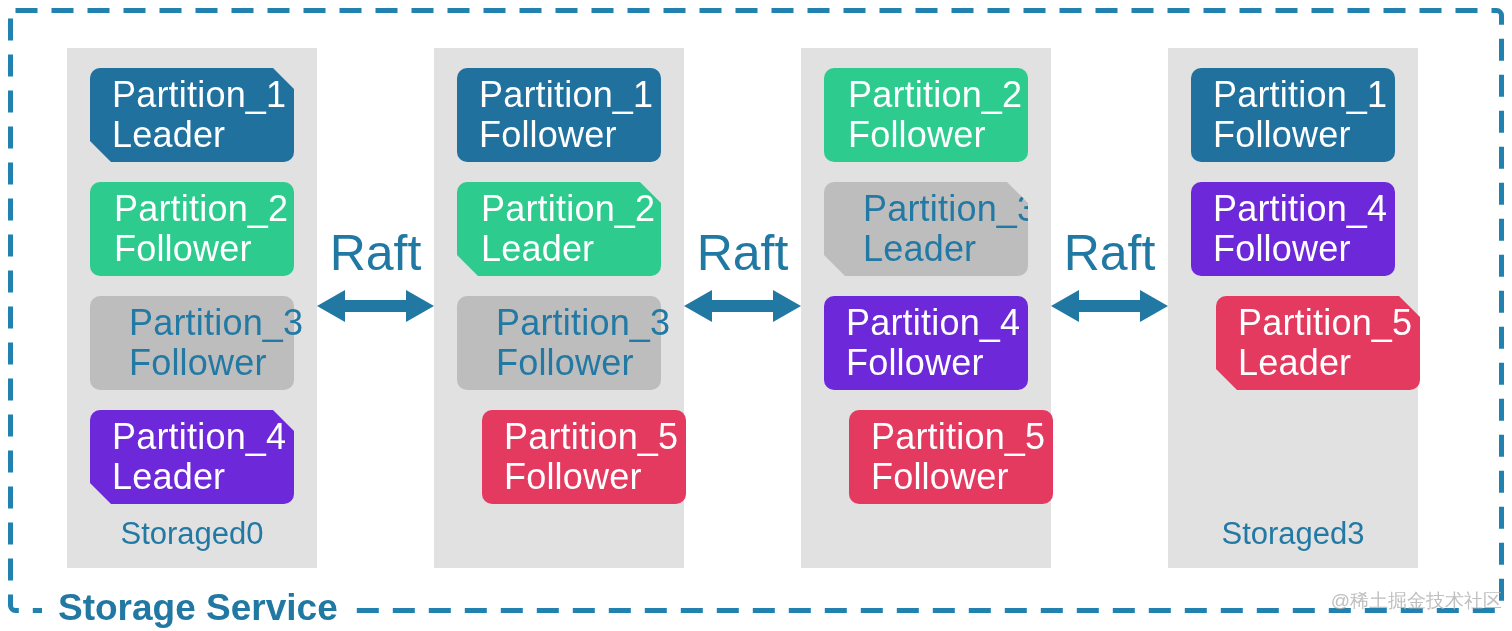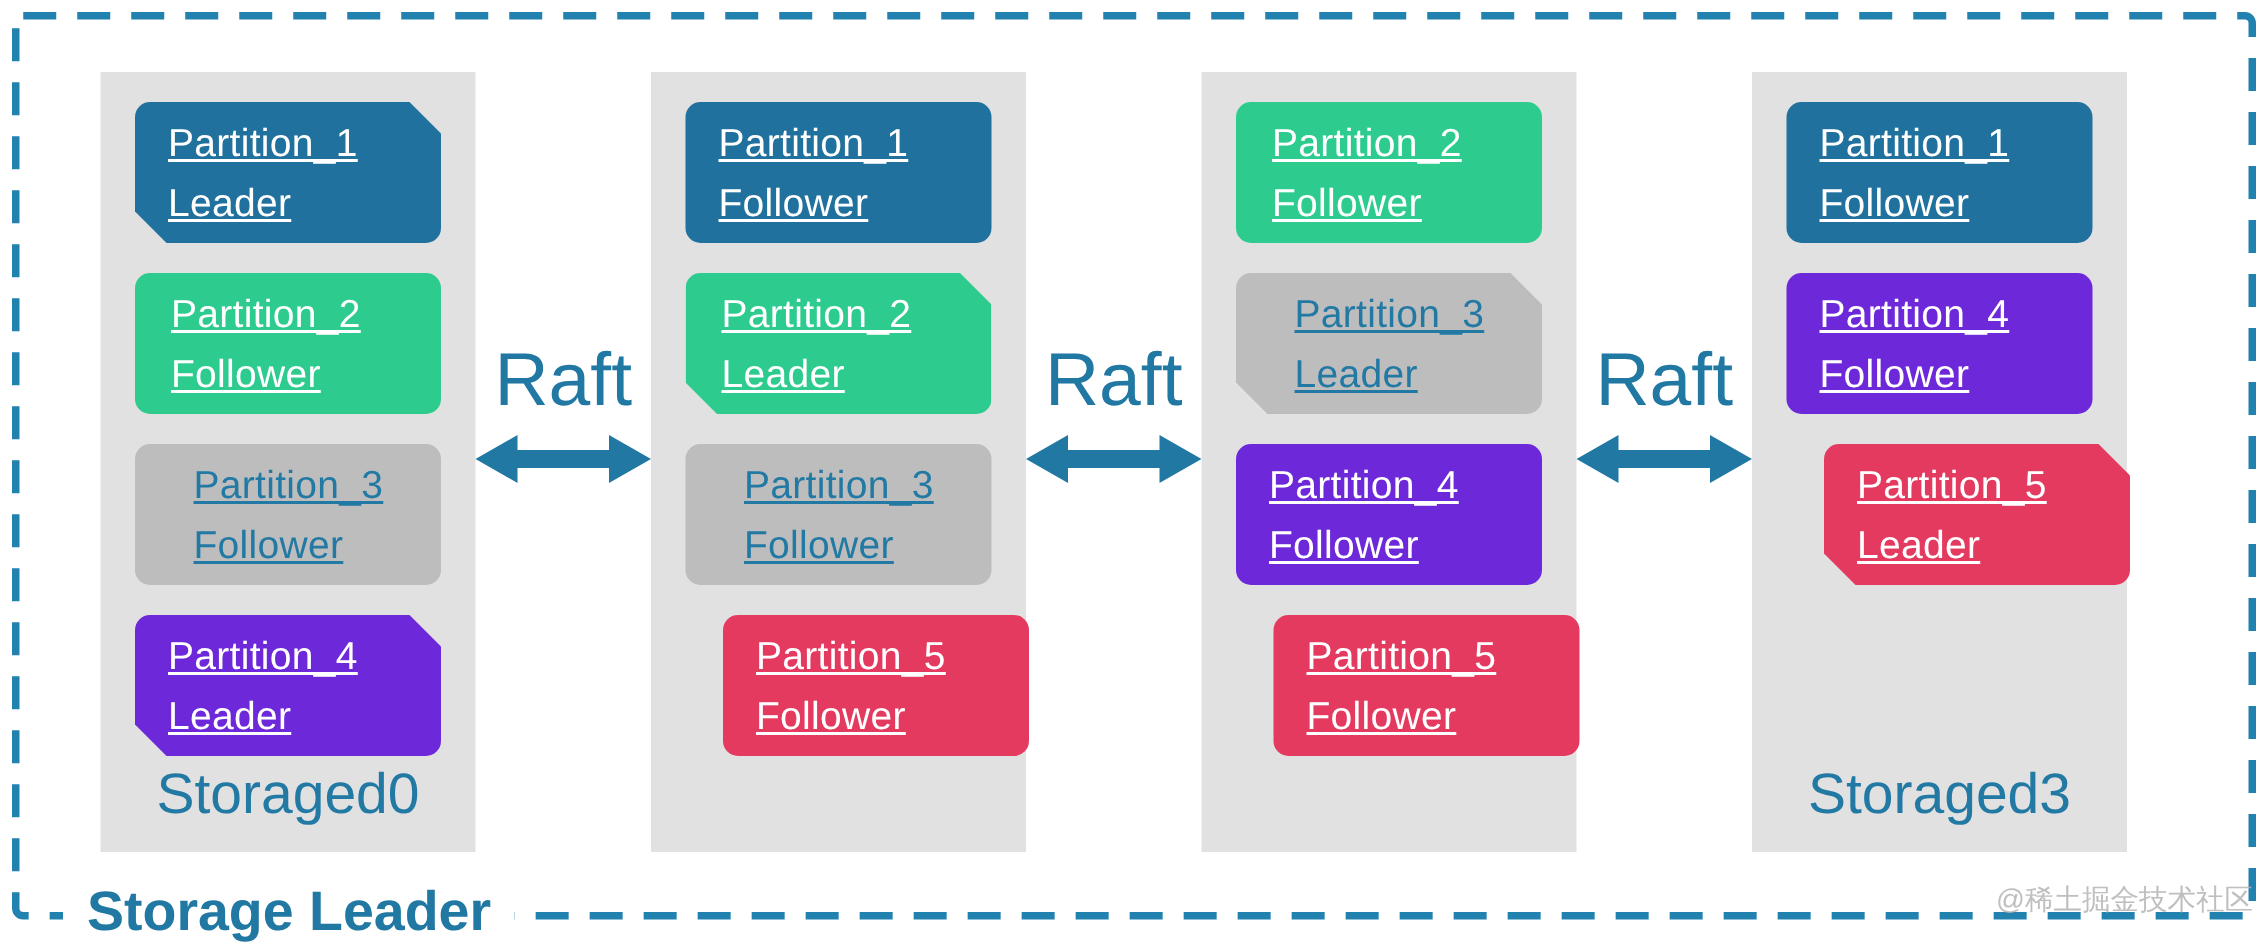--- a/index.html
+++ b/index.html
@@ -22,41 +22,40 @@
     z-index:2;
   }
   .node-0 { left:67px; }
   .node-1 { left:434px; }
   .node-2 { left:801px; }
   .node-3 { left:1168px; }
   .block {
     width:204px; height:94px;
     margin:20px auto 0;
     padding:7px 0 0 22px;
-    font-size:26px;
+    font-size:36px;
     line-height:40px;
     color:#ffffff;
     border-radius:10px;
     letter-spacing:0.2px;
-    text-decoration:underline;
   }
   .block[data-color="blue"]   { background:#21719E; }
   .block[data-color="green"]  { background:#2ECB8F;padding-left:24px; }
   .block[data-color="gray"]   { background:#BDBDBD; color:#2279A4;padding-left:39px; }
   .block[data-color="yellow"] { background:#6d28d9; }
   .block[data-color="red"]    { background:#E43A60;margin-left:48px; }
   .block[data-role="Leader"] {
     clip-path: polygon(0 0, calc(100% - 21px) 0, 100% 21px, 100% 100%, 21px 100%, 0 calc(100% - 21px));
   }
   .node-label {
     position:absolute;
     bottom:16px; left:0;
     width:100%;
     text-align:center;
-    font-size:38px;
+    font-size:31px;
     color:#2279A4;
   }
   .raft {
     position:absolute;
     top:228px;
     width:121px;
     text-align:center;
     z-index:2;
   }
   .raft-0 { left:315px; }
@@ -185,17 +184,17 @@
       <div>Partition_4</div>
       <div>Follower</div>
     </div>
     <div class="block" data-color="red" data-role="Leader">
       <div>Partition_5</div>
       <div>Leader</div>
     </div>
     <div class="node-label">Storaged3</div>
   </div>
 
-  <div class="service-label">Storage Leader</div>
+  <div class="service-label">Storage Service</div>
 
   <div class="watermark">@稀土掘金技术社区</div>
 
 </div>
 
 </body></html>

